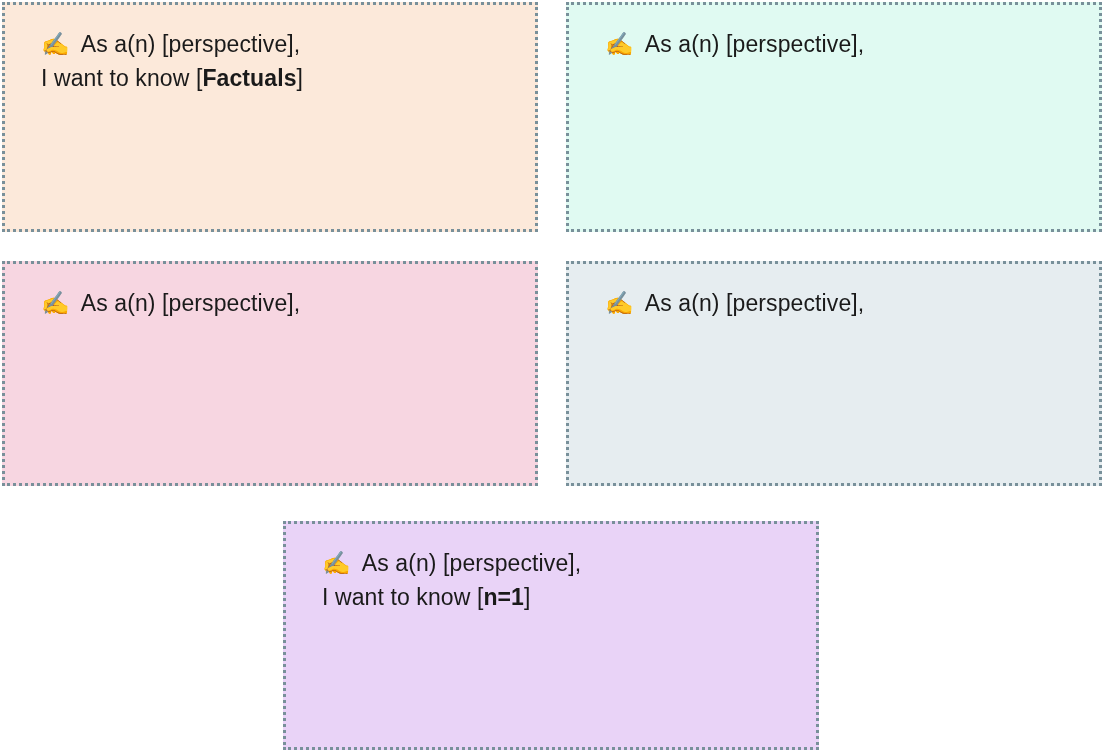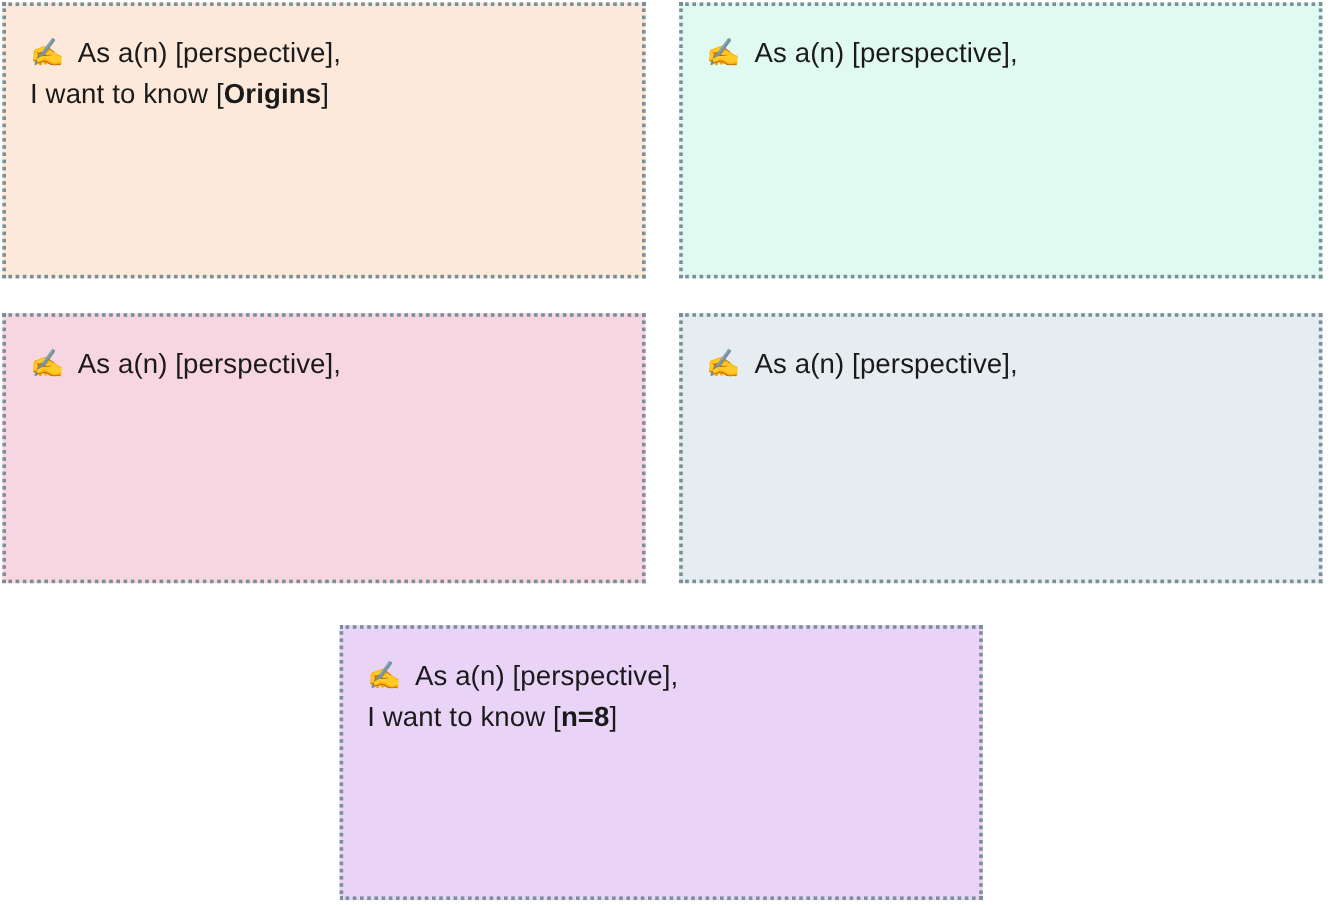--- a/index.html
+++ b/index.html
@@ -19,21 +19,21 @@
   #board {
     position: relative;
     width: 1108px;
     height: 754px;
   }
 
   .card {
     position: absolute;
     box-sizing: border-box;
     border: 3px dotted #78909a;
-    padding: 22px 20px 0 20px;
+    padding: 22px 20px 0 36px;
     overflow: hidden;
   }
 
   .card-text {
     margin: 0;
     color: #1a1a1a;
     font-size: 23px;
     line-height: 34px;
     letter-spacing: 0.1px;
     white-space: nowrap;
@@ -63,21 +63,21 @@
   #card-n1              { left: 283px; top: 521px; width: 536px; height: 229px; }
 </style>
 </head>
 <body style="background-color: rgb(255, 255, 255);">
 
 <div id="board">
 
   <div class="card" id="card-origins" style="background-color: rgb(252, 233, 218); border-color: rgb(120, 144, 154);">
     <p class="card-text" style="color: rgb(26, 26, 26);">
       <span class="line"><span class="emoji">✍️</span><span>As a(n) [perspective],</span></span>
-      <span class="line"><span>I want to know [</span><span class="kw">Origins</span><span>]</span></span>
+      <span class="line"><span>I want to know [</span><span class="kw">Factuals</span><span>]</span></span>
     </p>
   </div>
 
   <div class="card" id="card-transformations" style="background-color: rgb(224, 250, 242); border-color: rgb(120, 144, 154);">
     <p class="card-text" style="color: rgb(26, 26, 26);">
       <span class="line"><span class="emoji">✍️</span><span>As a(n) [perspective],</span></span>
     </p>
   </div>
 
   <div class="card" id="card-factuals" style="background-color: rgb(247, 214, 225); border-color: rgb(120, 144, 154);">
@@ -88,17 +88,17 @@
 
   <div class="card" id="card-experience" style="background-color: rgb(230, 237, 240); border-color: rgb(120, 144, 154);">
     <p class="card-text" style="color: rgb(26, 26, 26);">
       <span class="line"><span class="emoji">✍️</span><span>As a(n) [perspective],</span></span>
     </p>
   </div>
 
   <div class="card" id="card-n1" style="background-color: rgb(233, 211, 247); border-color: rgb(120, 144, 154);">
     <p class="card-text" style="color: rgb(26, 26, 26);">
       <span class="line"><span class="emoji">✍️</span><span>As a(n) [perspective],</span></span>
-      <span class="line"><span>I want to know [</span><span class="kw">n=8</span><span>]</span></span>
+      <span class="line"><span>I want to know [</span><span class="kw">n=1</span><span>]</span></span>
     </p>
   </div>
 
 </div>
 
 </body></html>

